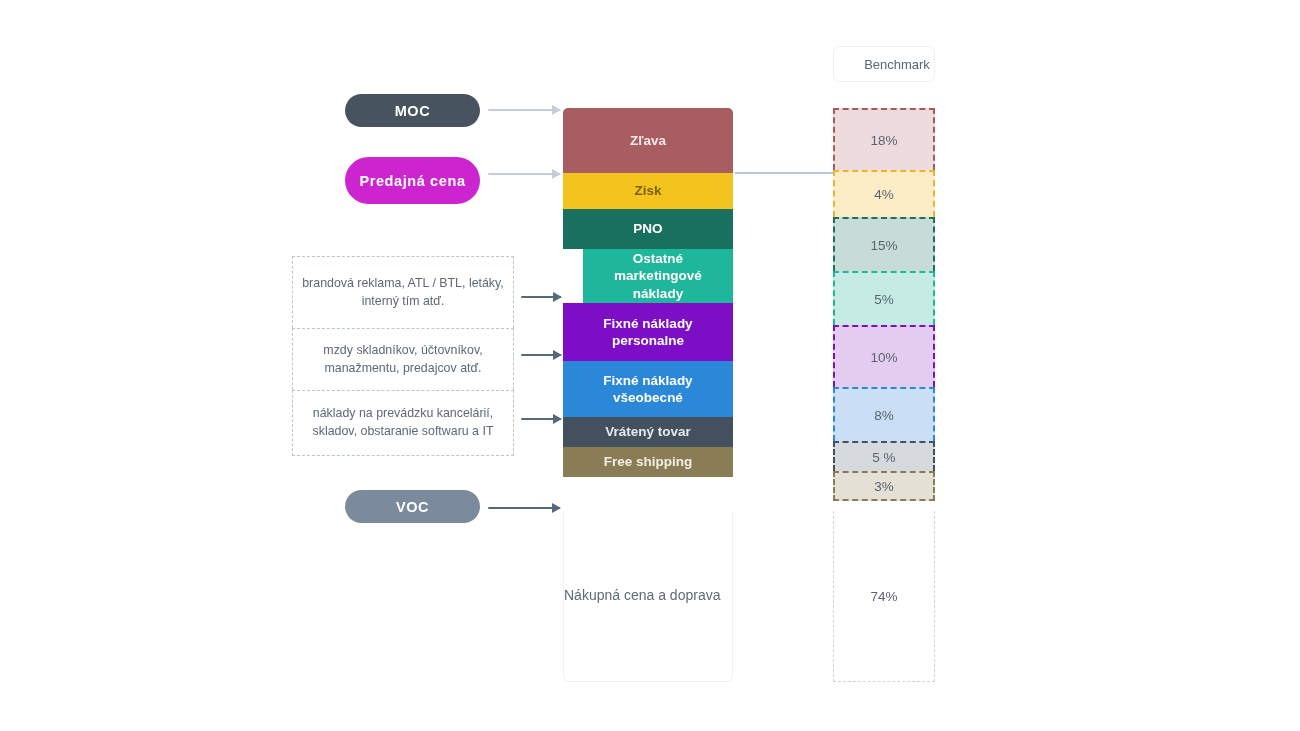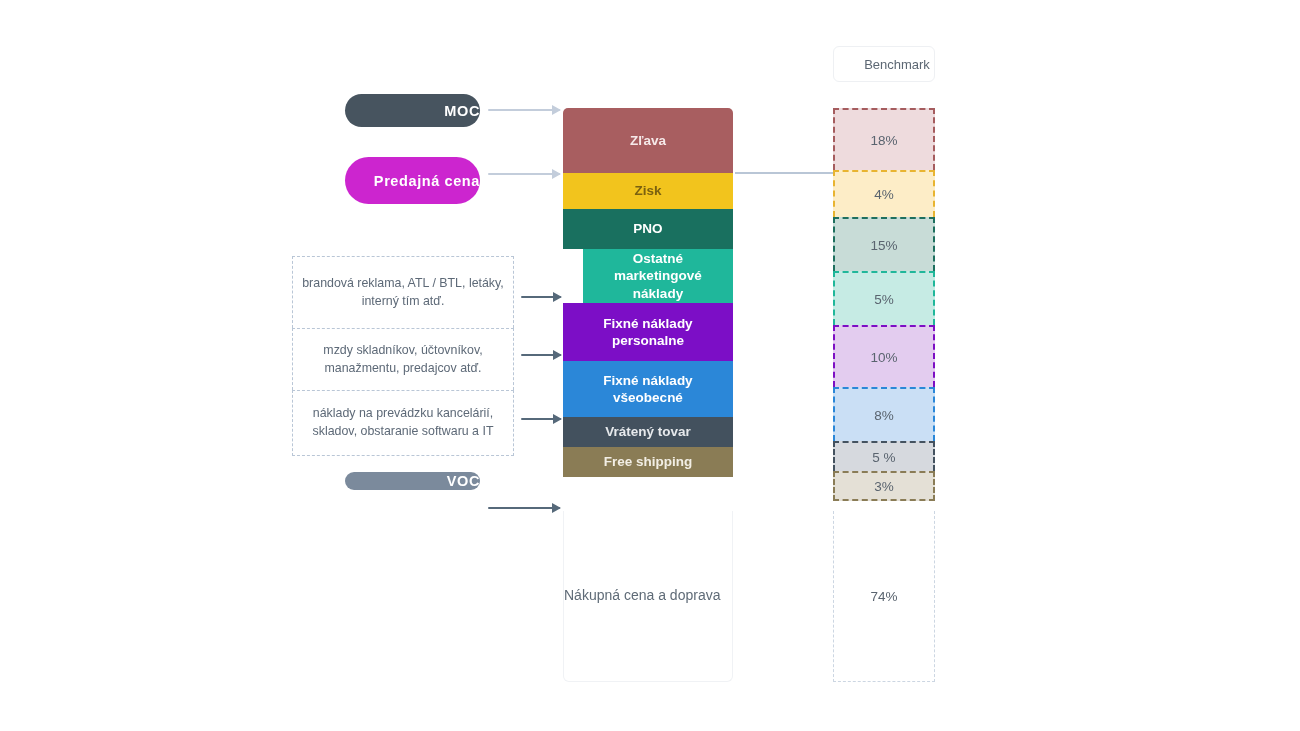--- a/index.html
+++ b/index.html
@@ -17,31 +17,31 @@
     height: 731px;
     background: #ffffff;
     overflow: hidden;
   }
 
   
   .pill {
     position: absolute;
     display: flex;
     align-items: center;
-    justify-content: flex-end;
+    justify-content: center;
     border-radius: 999px;
     color: #ffffff;
     font-size: 14.5px;
     letter-spacing: 0.6px;
     font-weight: 600;
     white-space: nowrap;
   }
   .pill-moc   { left: 345px; top: 94px;  width: 135px; height: 33px; background: #47545f; }
   .pill-pc    { left: 345px; top: 157px; width: 135px; height: 47px; background: #cc25cf; }
-  .pill-voc   { left: 345px; top: 472px; width: 135px; height: 18px; background: #7b8a9c; }
+  .pill-voc   { left: 345px; top: 490px; width: 135px; height: 33px; background: #7b8a9c; }
 
   
   .arrow {
     position: absolute;
     height: 2px;
   }
   .arrow .shaft {
     position: absolute;
     left: 0; top: 0;
     height: 2px;

